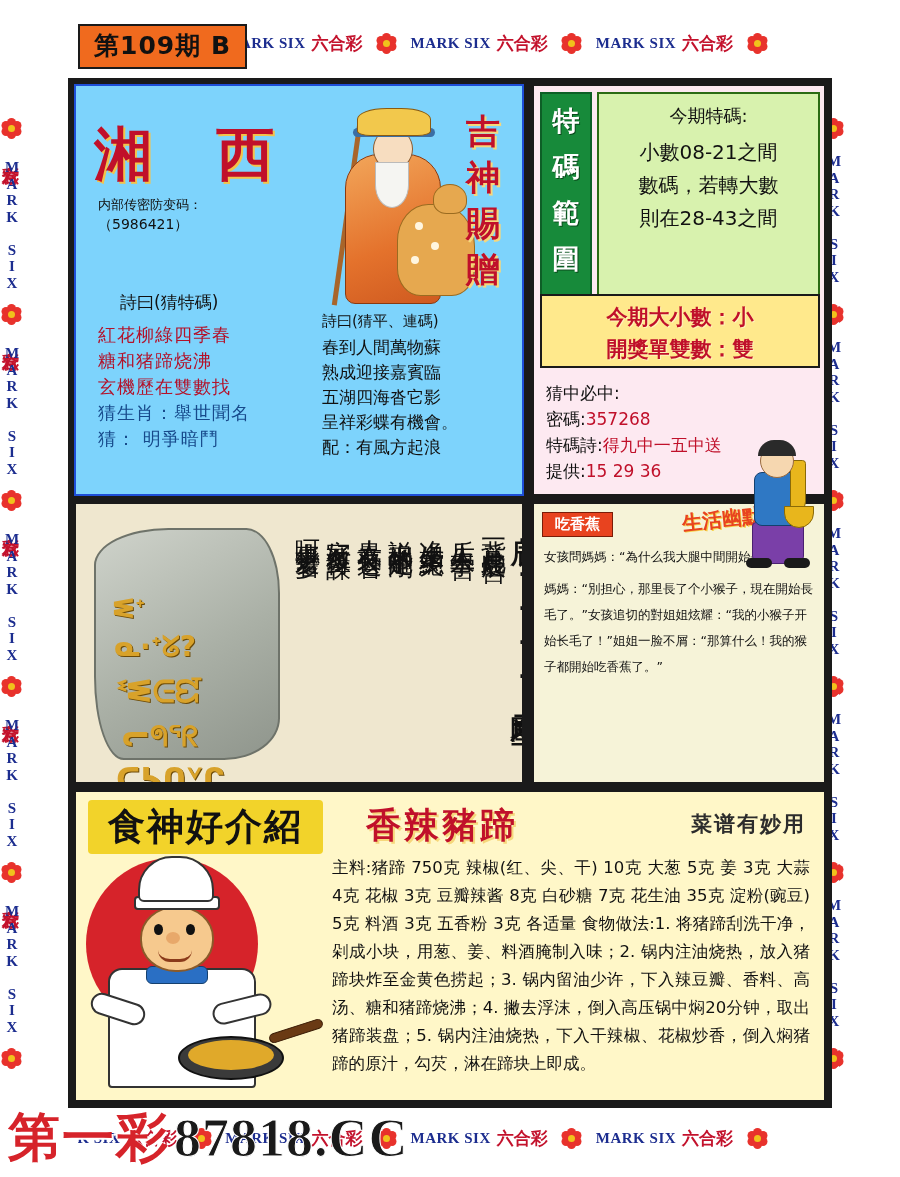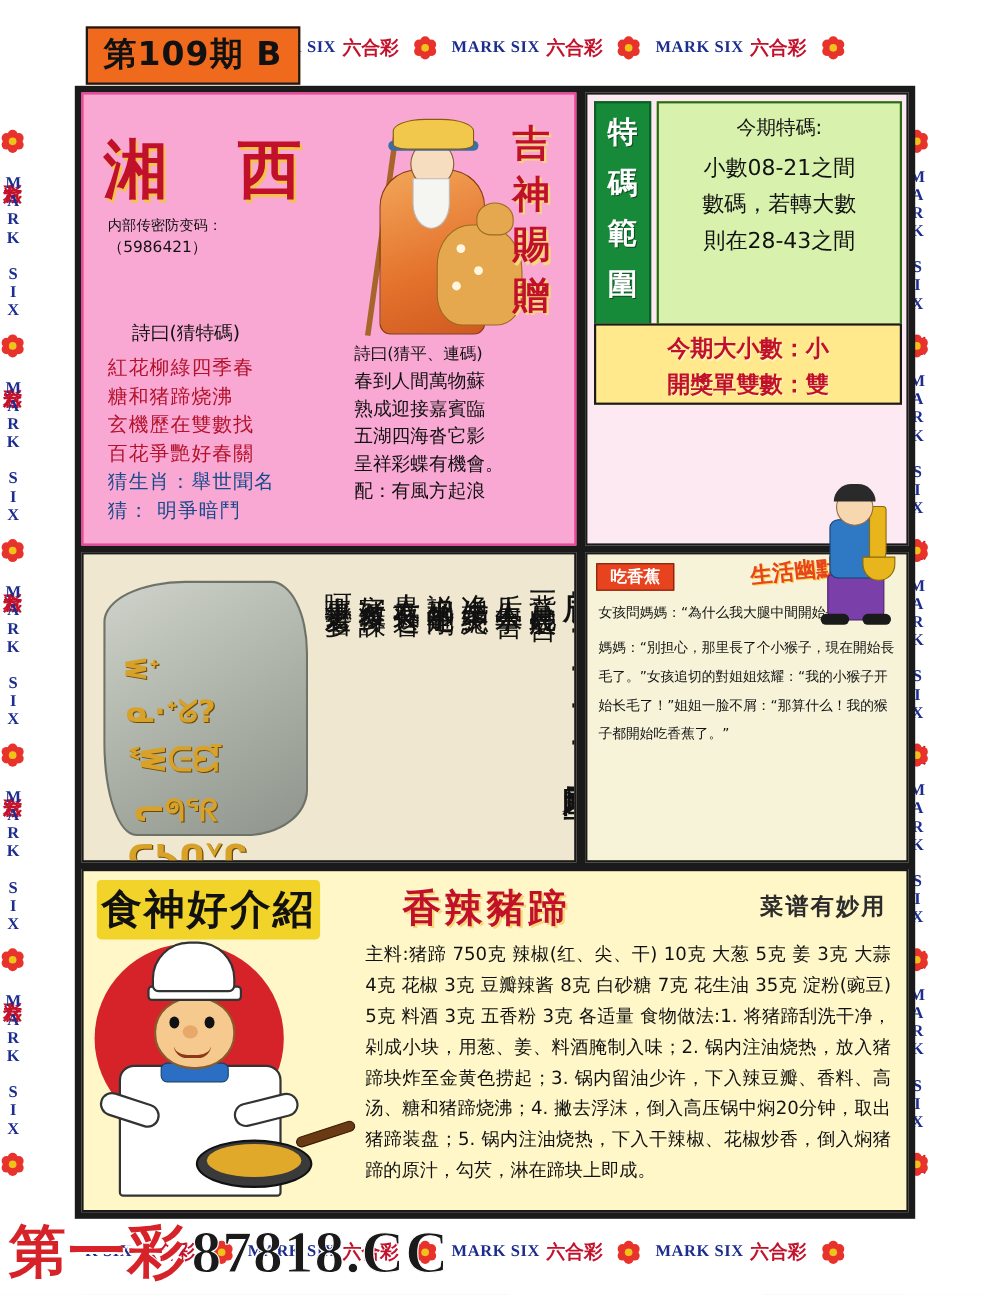--- a/index.html
+++ b/index.html
@@ -71,36 +71,36 @@
   
   .issue-tag {
     position: absolute; left: 78px; top: 24px;
     background: #f06a1e;
     border: 2px solid #1a1a1a;
     padding: 3px 14px 5px 14px;
     z-index: 40;
   }
   .issue-tag span {
     font-family: "DejaVu Sans", sans-serif;
-    font-weight: bold; font-size: 30px; color: #111;
+    font-weight: bold; font-size: 25px; color: #111;
     letter-spacing: 1px;
   }
 
   
   .content {
     position: absolute; left: 68px; top: 78px; width: 764px; height: 1030px;
     background: #1a1a1a;
   }
 
   
   .top-row { position: absolute; left: 6px; top: 6px; width: 752px; height: 412px; }
   .poem-box {
     position: absolute; left: 0; top: 0; width: 450px; height: 412px;
-    background: #f9a8d4;
-    border: 2px solid #ec4899;
+    background: #7dd3fc;
+    border: 2px solid #1d4ed8;
   }
   .poem-title-cn {
     position: absolute; left: 18px; top: 30px;
     font-family: "DejaVu Sans", sans-serif;
     font-size: 58px; font-weight: bold;
     color: #c0102a;
     letter-spacing: 22px;
     text-shadow: 2px 2px 0 #f3c34a;
   }
   .secret-line {
@@ -349,21 +349,21 @@
   
   .recipe {
     position: absolute; left: 6px; top: 712px; width: 752px; height: 312px;
     background: #fff7c8; border: 2px solid #1a1a1a;
     overflow: hidden;
   }
   .rec-title {
     position: absolute; left: 12px; top: 8px;
     font-family: "DejaVu Sans", sans-serif;
     font-size: 37px; font-weight: bold; color: #111;
-    background: #f2d32a; padding: 2px 4px;
+    background: #f2d32a; padding: 2px 20px;
     letter-spacing: 2px;
     border-radius: 4px;
   }
   .rec-title2 {
     position: absolute; left: 290px; top: 10px;
     font-family: "DejaVu Sans", sans-serif;
     font-size: 35px; font-weight: bold; color: #c0102a;
     letter-spacing: 3px;
     text-shadow: 2px 2px 0 #f6d77b;
   }
@@ -776,21 +776,20 @@
         <div class="blessing">吉神賜贈</div>
 
         <div class="secret-line">内部传密防变码：</div>
         <div class="secret-num">（5986421）</div>
         <div class="poem-sub">詩曰(猜特碼)</div>
 
         <div class="poem-left-lines">
           <div class="red">紅花柳綠四季春</div>
           <div class="red">糖和猪蹄烧沸</div>
           <div class="red">玄機歷在雙數找</div>
-          <div class="red">百花爭艷好春關</div>
           <div>猜生肖：舉世聞名</div>
           <div>猜：  明爭暗鬥</div>
         </div>
 
         <div class="poem-right-lines">
           <div class="rl-head">詩曰(猜平、連碼)</div>
           <div class="rl">春到人間萬物蘇</div>
           <div class="rl">熟成迎接嘉賓臨</div>
           <div class="rl">五湖四海沓它影</div>
           <div class="rl">呈祥彩蝶有機會。</div>
@@ -804,20 +803,26 @@
           <div class="sb-main">
             <div class="l1">今期特碼:</div>
             <div class="l2">小數08-21之間</div>
             <div class="l2">數碼，若轉大數</div>
             <div class="l2">則在28-43之間</div>
           </div>
         </div>
         <div class="sb-mid">
           <div>今期大小數：小</div>
           <div>開獎單雙數：雙</div>
+        </div>
+        <div class="sb-bot">
+          <div><span class="k">猜中必中:</span></div>
+          <div><span class="k">密碼:</span><span>357268</span></div>
+          <div><span class="k">特碼詩:</span><span>得九中一五中送</span></div>
+          <div><span class="k">提供:</span><span>15 29 36</span></div>
         </div>
       </div>
 
       <div class="sax-man">
         <div class="legs"></div>
         <div class="shoe" style="left:20px"></div>
         <div class="shoe" style="left:58px"></div>
         <div class="body"></div>
         <div class="sax"></div>
         <div class="sax-bell"></div>

